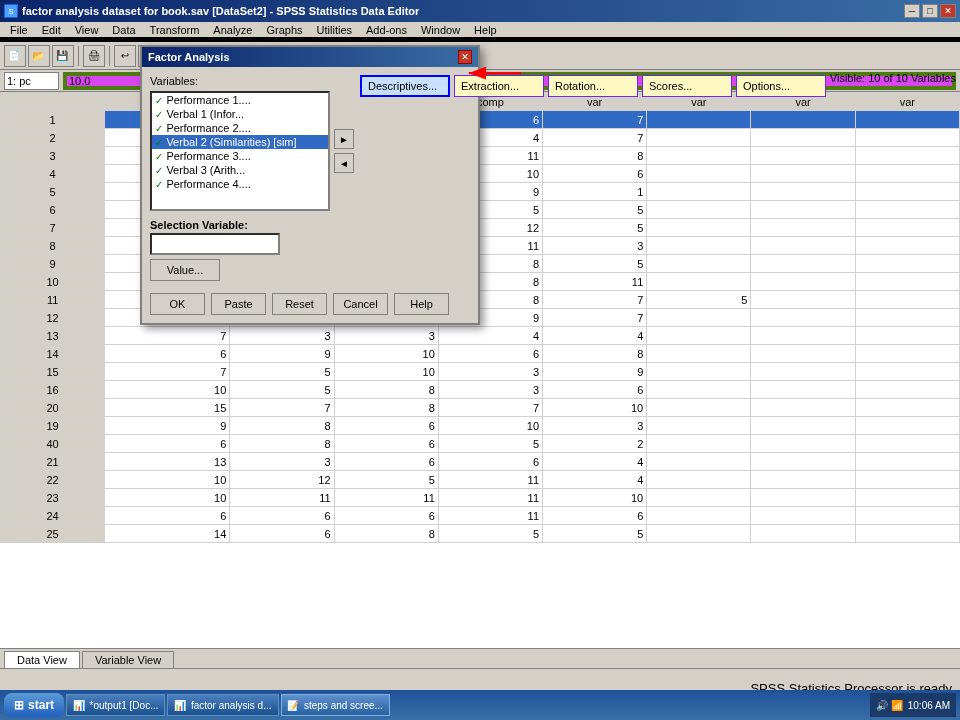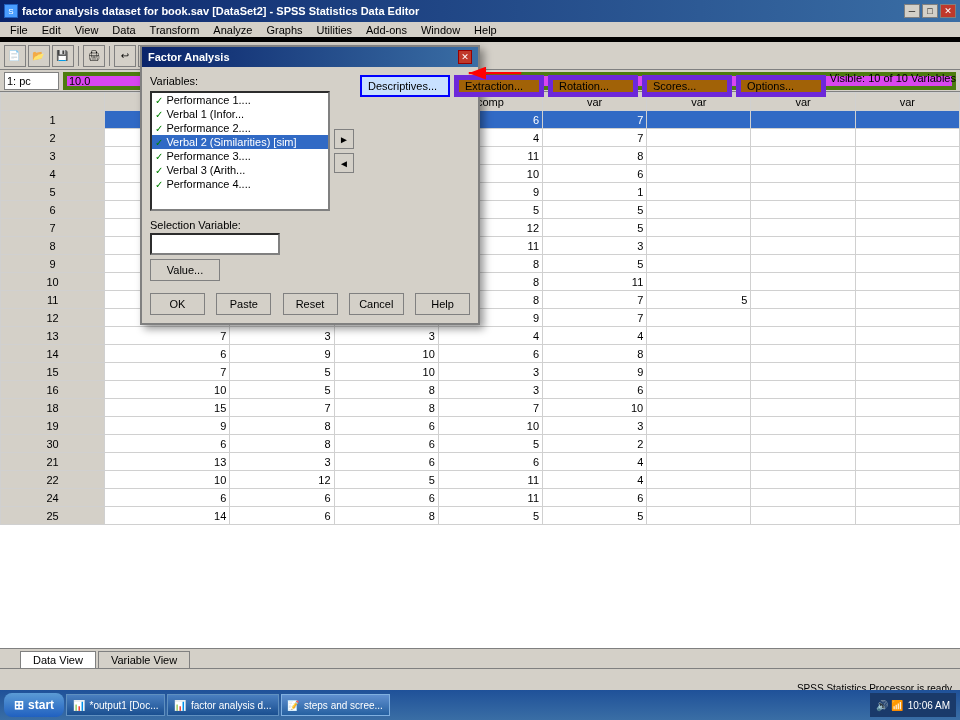--- a/index.html
+++ b/index.html
@@ -168,21 +168,21 @@
     table.data-table .col-pc { min-width: 60px; }
     table.data-table .col-num { min-width: 50px; }
 
     
     .bottom-tabs {
       height: 20px;
       background: #d4d0c8;
       display: flex;
       align-items: flex-end;
       border-top: 1px solid #808080;
-      padding-left: 20px;
+      padding-left: 4px;
     }
     .tab {
       padding: 2px 12px;
       border: 1px solid #808080;
       border-bottom: none;
       background: #d4d0c8;
       cursor: pointer;
       font-size: 11px;
       margin-right: 2px;
     }
@@ -192,21 +192,21 @@
     .status-bar {
       height: 22px;
       background: #d4d0c8;
       display: flex;
       align-items: center;
       border-top: 1px solid #808080;
       padding: 0 8px;
       justify-content: flex-end;
     }
     .status-text {
-      font-size: 10px;
+      font-size: 13px;
       margin-top: 17px;
     }
 
     
     .taskbar {
       position: absolute;
       bottom: 0;
       left: 0;
       right: 0;
       height: 30px;
@@ -349,50 +349,51 @@
       gap: 4px;
     }
     .dialog-right {
       display: flex;
       flex-direction: row;
       gap: 4px;
     }
     .dialog-action-btn {
       width: 90px;
       height: 22px;
-      background: #a16207;
-      border: 5px solid #6d28d9;
+      background: #fef9c3;
+      border: 1px solid #6d28d9;
       cursor: pointer;
       font-size: 11px;
       text-align: left;
       padding: 0 6px;
       display: flex; align-items: center;
     }
     .dialog-selection-var {
       font-size: 11px;
+      font-weight: bold;
     }
     .dialog-sel-box {
       width: 130px;
       height: 22px;
       border: 2px inset #808080;
       background: white;
     }
     .dialog-value-btn {
       width: 70px;
       height: 22px;
       background: #d4d0c8;
       border: 1px solid #808080;
       cursor: pointer;
       font-size: 11px;
       padding: 0 4px;
     }
     .dialog-footer {
       padding: 4px 8px 8px 8px;
       display: flex;
-      justify-content: space-between;
+      justify-content: flex-start;
       gap: 6px;
     }
     .dialog-footer-btn {
       width: 55px;
       height: 22px;
       background: #d4d0c8;
       border: 1px solid #808080;
       cursor: pointer;
       font-size: 11px;
     }
@@ -648,21 +649,21 @@
             <td>10</td>
             <td>5</td>
             <td>8</td>
             <td>3</td>
             <td>6</td>
             <td></td>
             <td></td>
             <td></td>
           </tr>
           <tr>
-            <td>18</td>
+            <td>20</td>
             <td>15</td>
             <td>7</td>
             <td>8</td>
             <td>7</td>
             <td>10</td>
             <td></td>
             <td></td>
             <td></td>
           </tr>
           <tr>
@@ -670,21 +671,21 @@
             <td>9</td>
             <td>8</td>
             <td>6</td>
             <td>10</td>
             <td>3</td>
             <td></td>
             <td></td>
             <td></td>
           </tr>
           <tr>
-            <td>30</td>
+            <td>40</td>
             <td>6</td>
             <td>8</td>
             <td>6</td>
             <td>5</td>
             <td>2</td>
             <td></td>
             <td></td>
             <td></td>
           </tr>
           <tr>
@@ -698,20 +699,31 @@
             <td></td>
             <td></td>
           </tr>
           <tr>
             <td>22</td>
             <td>10</td>
             <td>12</td>
             <td>5</td>
             <td>11</td>
             <td>4</td>
+            <td></td>
+            <td></td>
+            <td></td>
+          </tr>
+          <tr>
+            <td>23</td>
+            <td>10</td>
+            <td>11</td>
+            <td>11</td>
+            <td>11</td>
+            <td>10</td>
             <td></td>
             <td></td>
             <td></td>
           </tr>
           <tr>
             <td>24</td>
             <td>6</td>
             <td>6</td>
             <td>6</td>
             <td>11</td>

